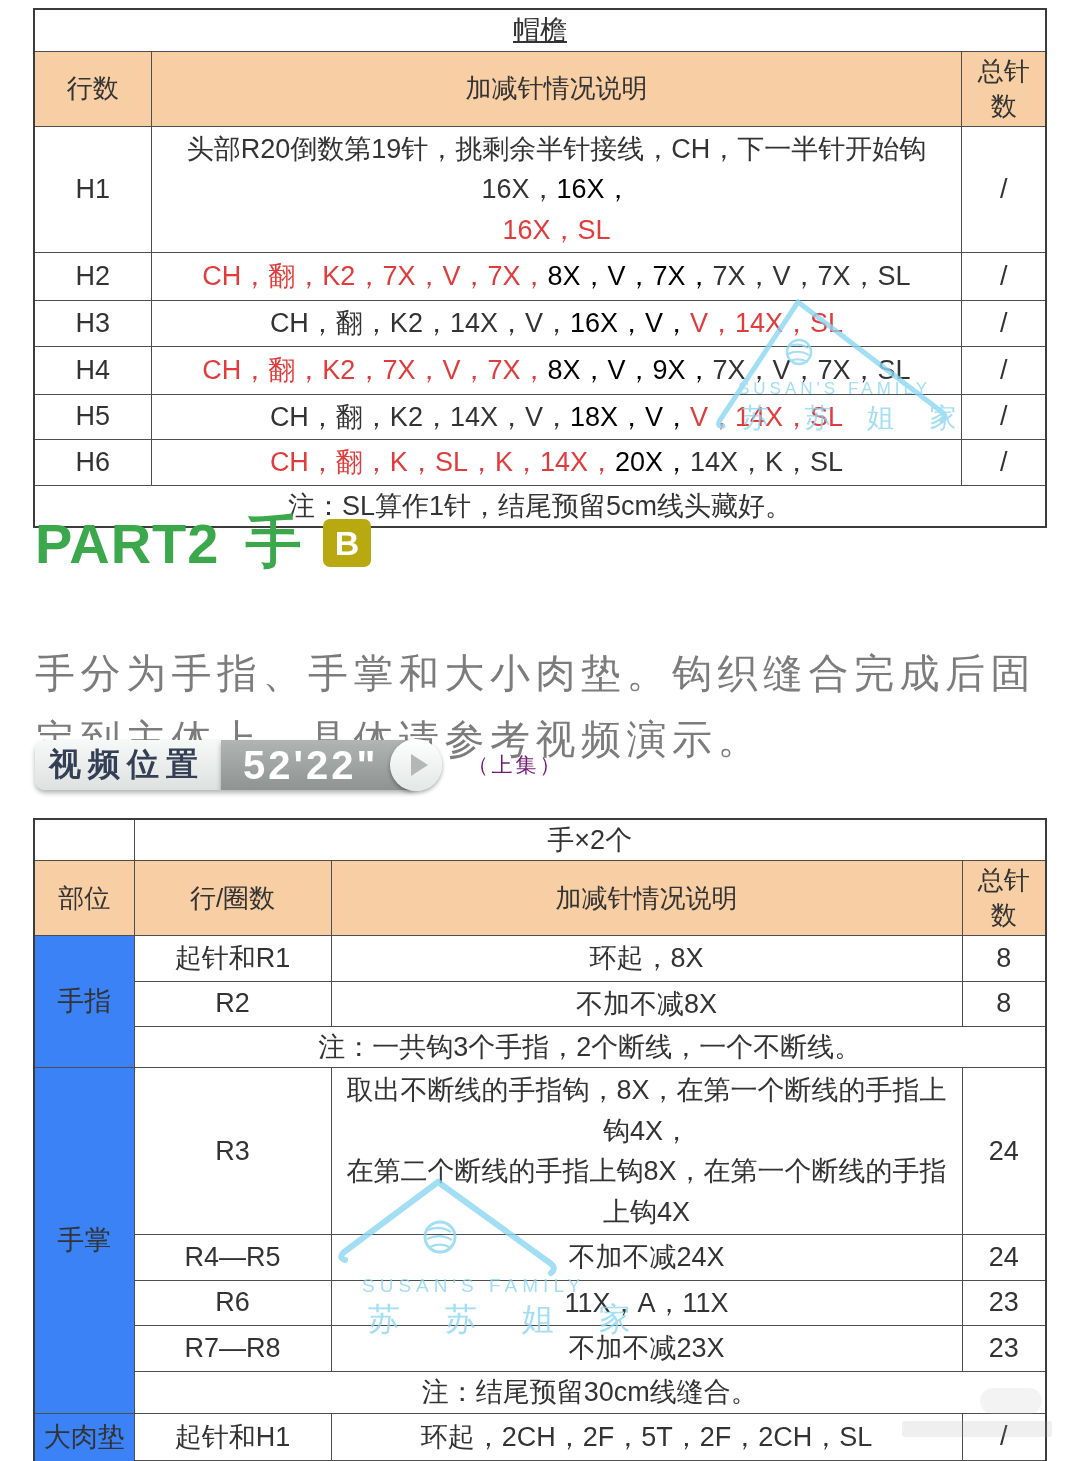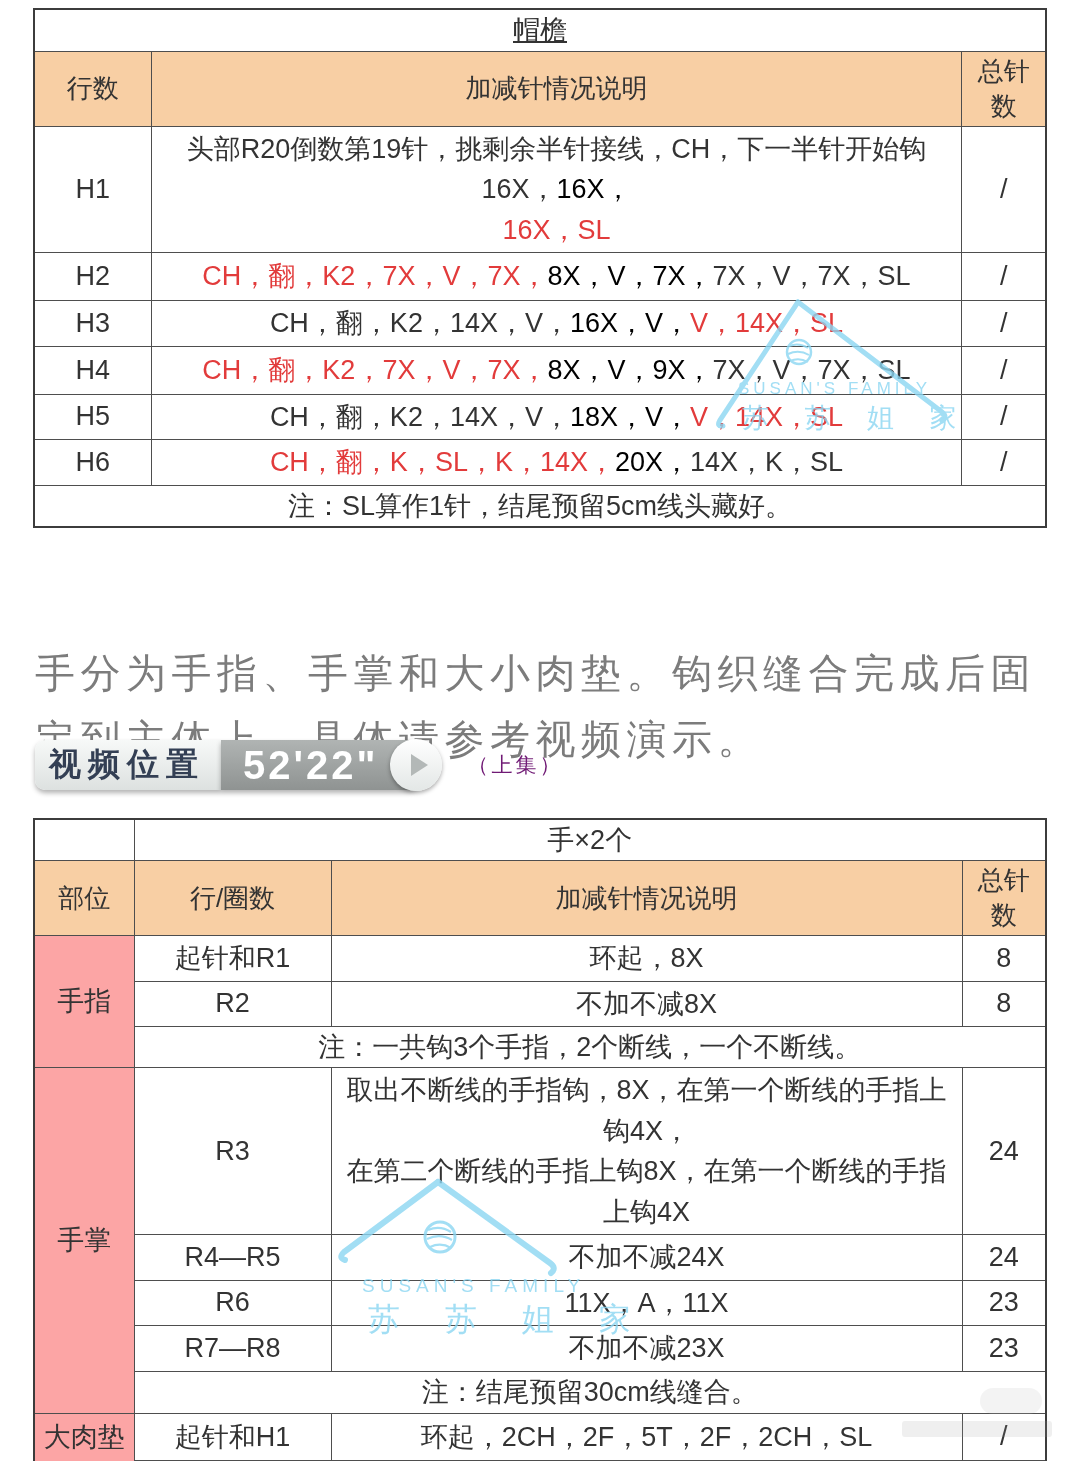--- a/index.html
+++ b/index.html
@@ -7,21 +7,21 @@
         font-family:"Liberation Sans","DejaVu Sans",sans-serif;color:#333;}
   table{border-collapse:collapse;table-layout:fixed;}
   .tbl{position:absolute;left:33px;width:1014px;border:2px solid #3c3c3c;}
   .tbl td{border:1.5px solid #4e4e4e;text-align:center;vertical-align:middle;
           font-size:27px;color:#333;padding:2px 6px;overflow:hidden;}
   .title-cell{background:#fff;font-size:26px;}
   .hdr td{background:#f8cfa4;font-size:26px;}
   .note-cell{color:#e23b3b;font-size:25px;}
   .c-black{color:#333;} .c-red{color:#e23b3b;} .c-green{color:#000000;}
   .desc{white-space:pre-wrap;line-height:1.5;}
-  .part-cell{background:#fca5a5;white-space:pre-line;font-size:26px;line-height:1.6;}
+  .part-cell{background:#3b82f6;white-space:pre-line;font-size:26px;line-height:1.6;}
   .total-cell{font-size:28px;color:#444;}
   
   .part2{position:absolute;left:35px;top:505px;display:flex;align-items:center;
          font-weight:bold;color:#3ba84c;font-size:56px;letter-spacing:1px;}
   .part2 .zh{margin-left:26px;letter-spacing:8px;}
   .badge-b{display:flex;align-items:center;justify-content:center;margin-left:14px;
            width:48px;height:48px;background:#b7a90f;border-radius:7px;color:#fff;
            font-size:34px;font-weight:bold;}
   
   .intro{position:absolute;left:35px;top:600px;width:1015px;font-size:40px;color:#7c7c7c;
@@ -114,20 +114,25 @@
 
   <svg class="wm" style="left:690px;top:282px;" width="290" height="160" viewBox="0 0 290 160">
     <path d="M108 20 L30 138 q-4 7 3 6" stroke-width="5" stroke-linecap="round"></path>
     <path d="M108 20 L252 130 q6 5 0 9" stroke-width="5" stroke-linecap="round"></path>
     <circle cx="109" cy="70" r="12" stroke-width="2.5"></circle>
     <path d="M99 64 q10 -4 19 2 M98 72 q11 -5 21 1 M100 79 q9 -4 18 1" stroke-width="2"></path>
     <text x="48" y="112" font-size="17" letter-spacing="4">SUSAN'S FAMILY</text>
     <text x="52" y="145" font-size="27" letter-spacing="14">苏 苏 姐 家</text>
   </svg>
 
+  <div class="part2">
+    <span>PART2</span>
+    <span class="zh">手</span>
+    <span class="badge-b">B</span>
+  </div>
 
   <p class="intro">手分为手指、手掌和大小肉垫。钩织缝合完成后固定到主体上。具体请参考视频演示。</p>
 
   <div class="videobar">
     <div class="vb-label">视频位置</div>
     <div class="vb-time">52'22"</div>
     <div class="vb-play">
       <div class="tri"></div>
     </div>
     <div class="vb-episode">（上集）</div>

